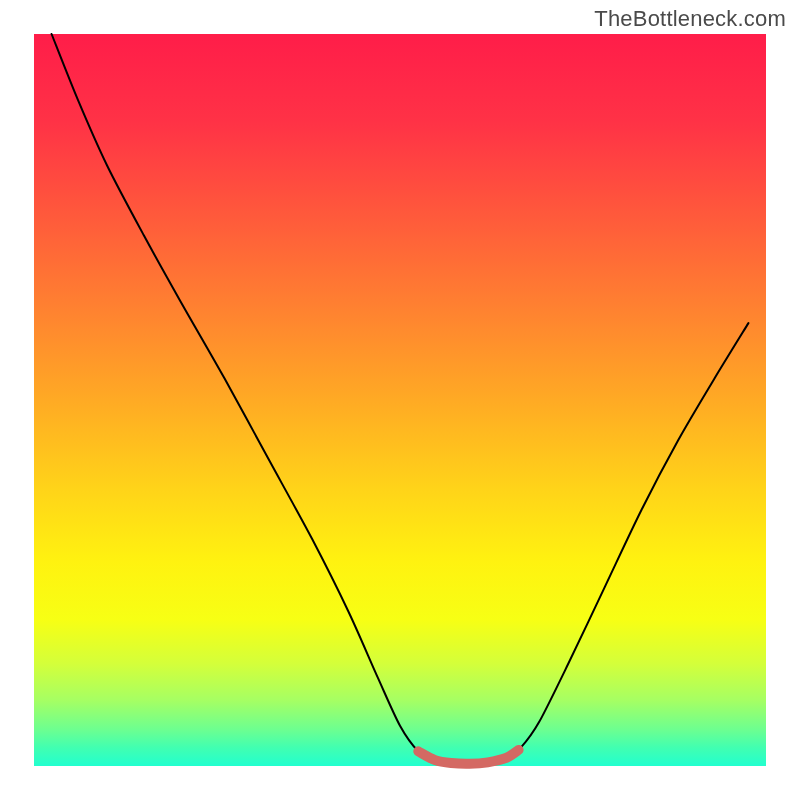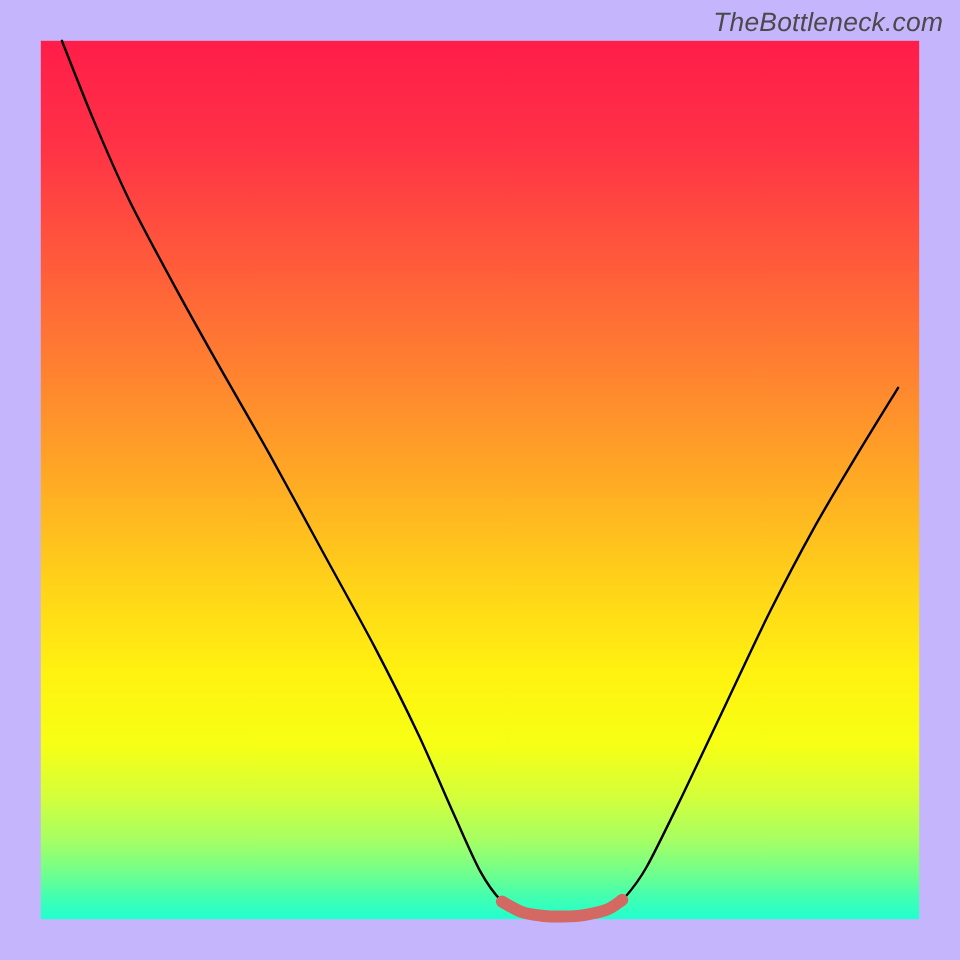--- a/index.html
+++ b/index.html
@@ -8,22 +8,21 @@
     width: 800px;
     height: 800px;
     overflow: hidden;
     background: #000;
     font-family: Arial, Helvetica, sans-serif;
   }
   .frame {
     position: relative;
     width: 800px;
     height: 800px;
-    background: #c4b5fd;
-    font-style: italic;
+    background: #ffffff;
   }
   .watermark {
     position: absolute;
     top: 6px;
     right: 14px;
     color: #4a4a4a;
     font-size: 22px;
     font-weight: 500;
     letter-spacing: 0.2px;
     z-index: 5;

